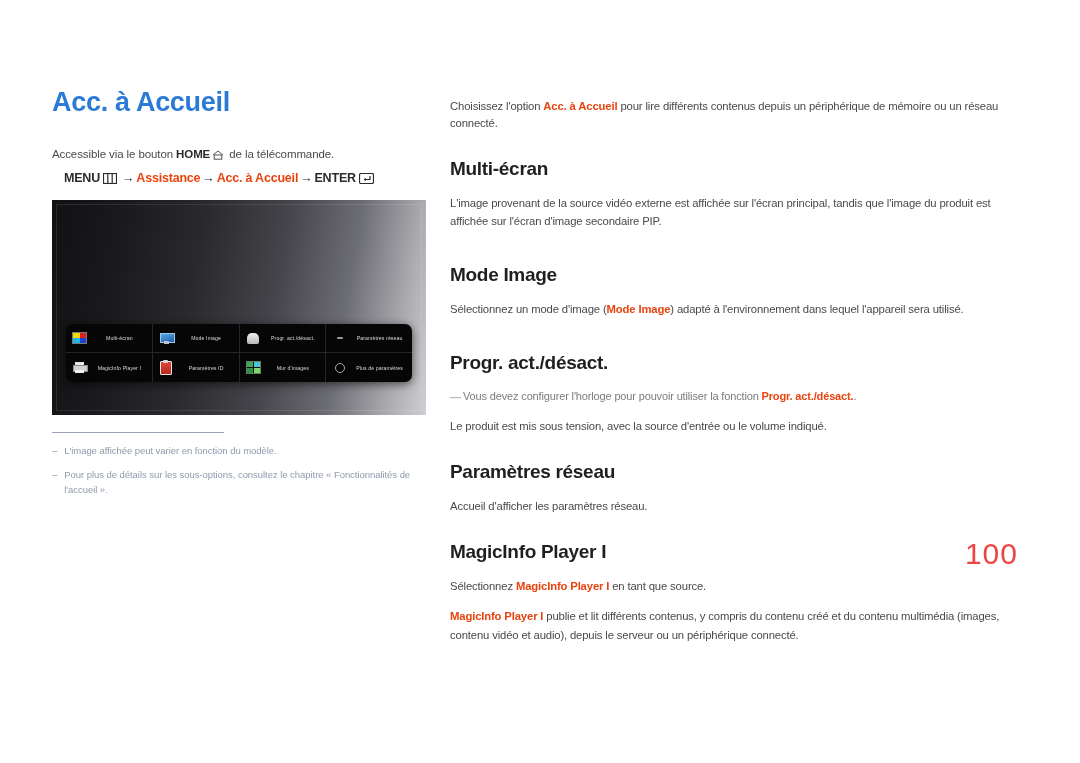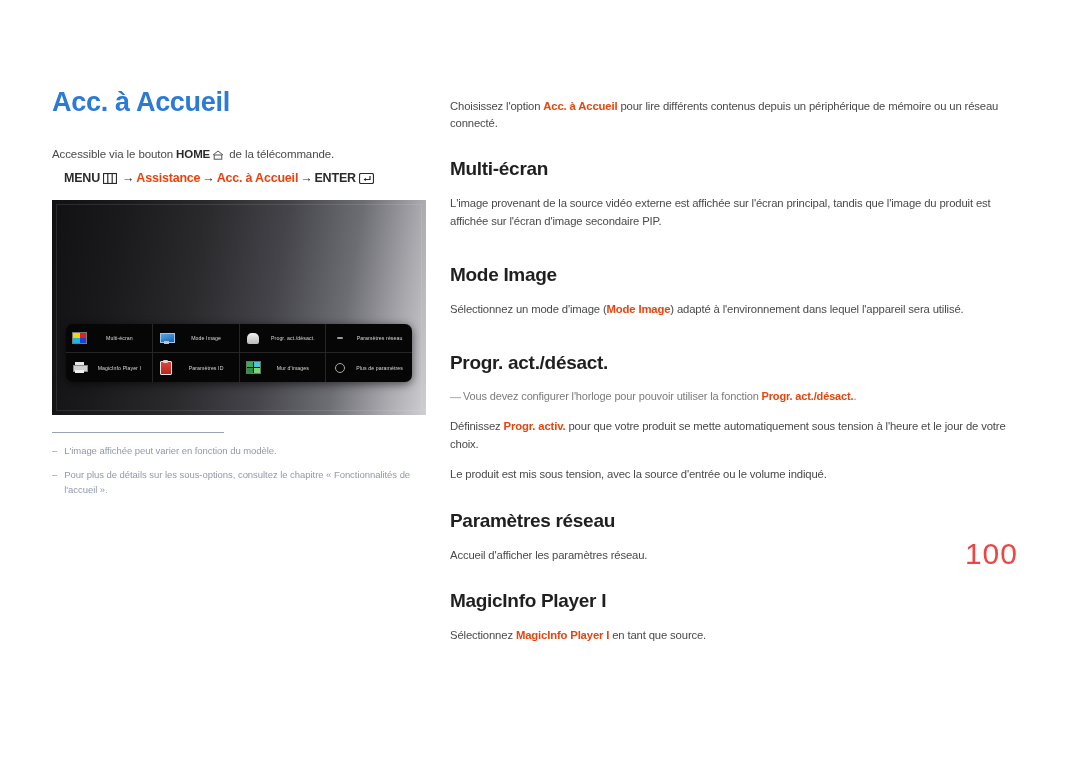--- a/index.html
+++ b/index.html
@@ -495,34 +495,34 @@
       <span>Sélectionnez un mode d'image (</span><span class="red">Mode Image</span><span>) adapté à l'environnement dans lequel l'appareil sera utilisé.</span>
     </p>
 
     <div class="gap-lg"></div>
 
     <h2 class="section-heading">Progr. act./désact.</h2>
     <p class="note-line">
       <span class="note-dash">—</span>
       <span><span>Vous devez configurer l'horloge pour pouvoir utiliser la fonction </span><span class="red">Progr. act./désact.</span><span>.</span></span>
     </p>
-    <p class="body-para">
-      <span>Définissez </span><span class="red">Progr. activ.</span><span> pour que votre produit se mette automatiquement sous tension à l'heure et le jour de votre choix.</span>
-    </p>
     <p class="body-para">Le produit est mis sous tension, avec la source d'entrée ou le volume indiqué.</p>
 
     <div class="gap-md"></div>
 
     <h2 class="section-heading">Paramètres réseau</h2>
     <p class="body-para">Accueil d'afficher les paramètres réseau.</p>
 
     <div class="gap-md"></div>
 
     <h2 class="section-heading">MagicInfo Player I</h2>
     <p class="body-para">
       <span>Sélectionnez </span><span class="red">MagicInfo Player I</span><span> en tant que source.</span>
     </p>
+    <p class="body-para">
+      <span class="red">MagicInfo Player I</span><span> publie et lit différents contenus, y compris du contenu créé et du contenu multimédia (images, contenu vidéo et audio), depuis le serveur ou un périphérique connecté.</span>
+    </p>
 
   </div>
 
   <div class="page-number">100</div>
 
 </div>
 
 </body></html>

